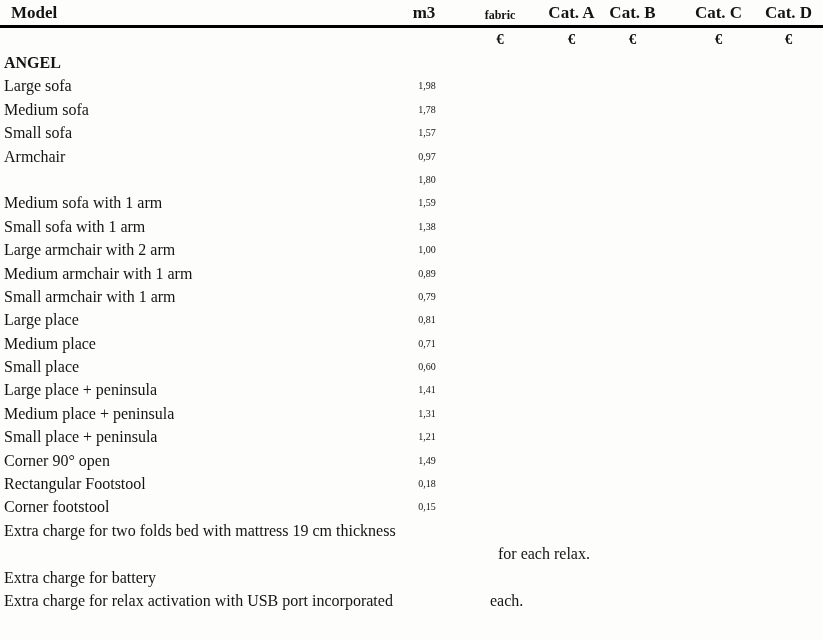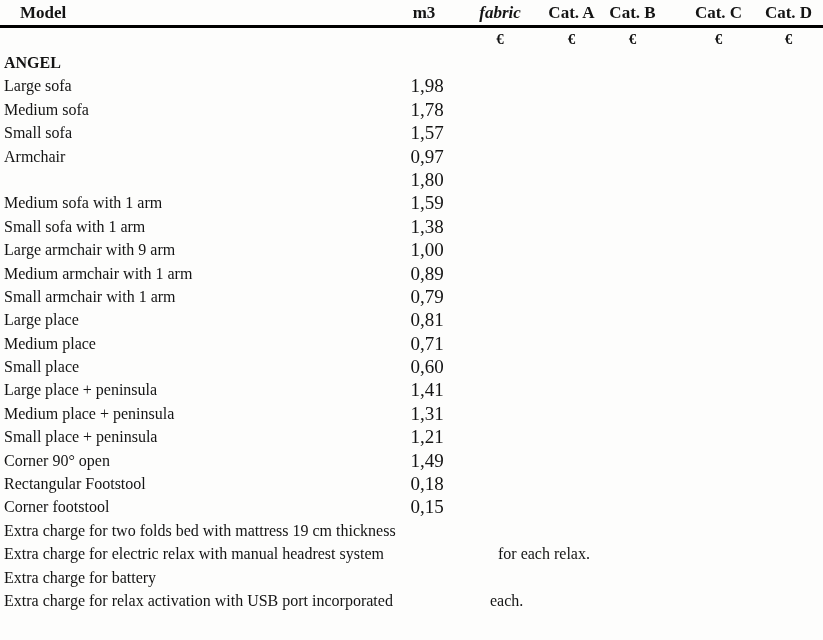--- a/index.html
+++ b/index.html
@@ -9,36 +9,36 @@
     background:#fdfdfc;
     color:#141414;
     font-family:"Liberation Serif","DejaVu Serif",serif;
     overflow:hidden;
   }
   
   .header-row{position:relative;height:25px;}
   .header-row span{position:absolute;bottom:2px;font-weight:bold;font-size:17px;white-space:nowrap;}
   .rule{height:3px;background:#000;width:823px;}
   
-  .c-model{left:20px;}
+  .c-model{left:11px;}
   .c-m3{left:388px;width:72px;text-align:center;}
   .c-fabric{left:465px;width:70px;text-align:center;}
   .c-cata{left:535px;width:73px;text-align:center;}
   .c-catb{left:596px;width:73px;text-align:center;}
   .c-catc{left:681px;width:75px;text-align:center;}
   .c-catd{left:754px;width:69px;text-align:center;}
-  .header-row .c-fabric{font-size:17px;font-style:italic;}
+  .header-row .c-fabric{font-size:12px;}
   
   .currency-row{position:relative;height:23px;}
   .currency-row span{position:absolute;top:3px;font-weight:bold;font-size:15px;}
   
   .body{position:absolute;top:51px;left:0;width:823px;}
   .row{position:relative;height:23.4px;line-height:23.4px;font-size:16px;}
   .row .model{position:absolute;left:4px;white-space:nowrap;}
-  .row .m3{position:absolute;left:388px;width:78px;text-align:center;font-size:19px;}
+  .row .m3{position:absolute;left:388px;width:78px;text-align:center;font-size:10px;}
   .section .model{font-weight:bold;}
   .note .text{position:absolute;left:4px;white-space:nowrap;}
   .note .suffix{position:absolute;white-space:nowrap;}
   .suffix-relax{left:498px;}
   .suffix-each{left:490px;}
   .faint-mark{position:absolute;left:372px;color:#9aa09a;font-size:13px;}
 </style>
 </head>
 <body>
 
@@ -91,21 +91,21 @@
     </div>
     <div class="row">
       <span class="model">Medium sofa with 1 arm</span>
       <span class="m3">1,59</span>
     </div>
     <div class="row">
       <span class="model">Small sofa with 1 arm</span>
       <span class="m3">1,38</span>
     </div>
     <div class="row">
-      <span class="model">Large armchair with 9 arm</span>
+      <span class="model">Large armchair with 2 arm</span>
       <span class="m3">1,00</span>
     </div>
     <div class="row">
       <span class="model">Medium armchair with 1 arm</span>
       <span class="m3">0,89</span>
     </div>
     <div class="row">
       <span class="model">Small armchair with 1 arm</span>
       <span class="m3">0,79</span>
     </div>
@@ -143,21 +143,20 @@
     </div>
     <div class="row">
       <span class="model">Corner footstool</span>
       <span class="m3">0,15</span>
     </div>
 
     <div class="row note">
       <span class="text">Extra charge for two folds bed with mattress 19 cm thickness</span>
     </div>
     <div class="row note">
-      <span class="text">Extra charge for electric relax with manual headrest system</span>
       <span class="suffix suffix-relax">for each relax.</span>
     </div>
     <div class="row note">
       <span class="text">Extra charge for battery</span>
     </div>
     <div class="row note">
       <span class="text">Extra charge for relax activation with USB port incorporated</span>
       <span class="faint-mark">.</span>
       <span class="suffix suffix-each">each.</span>
     </div>

